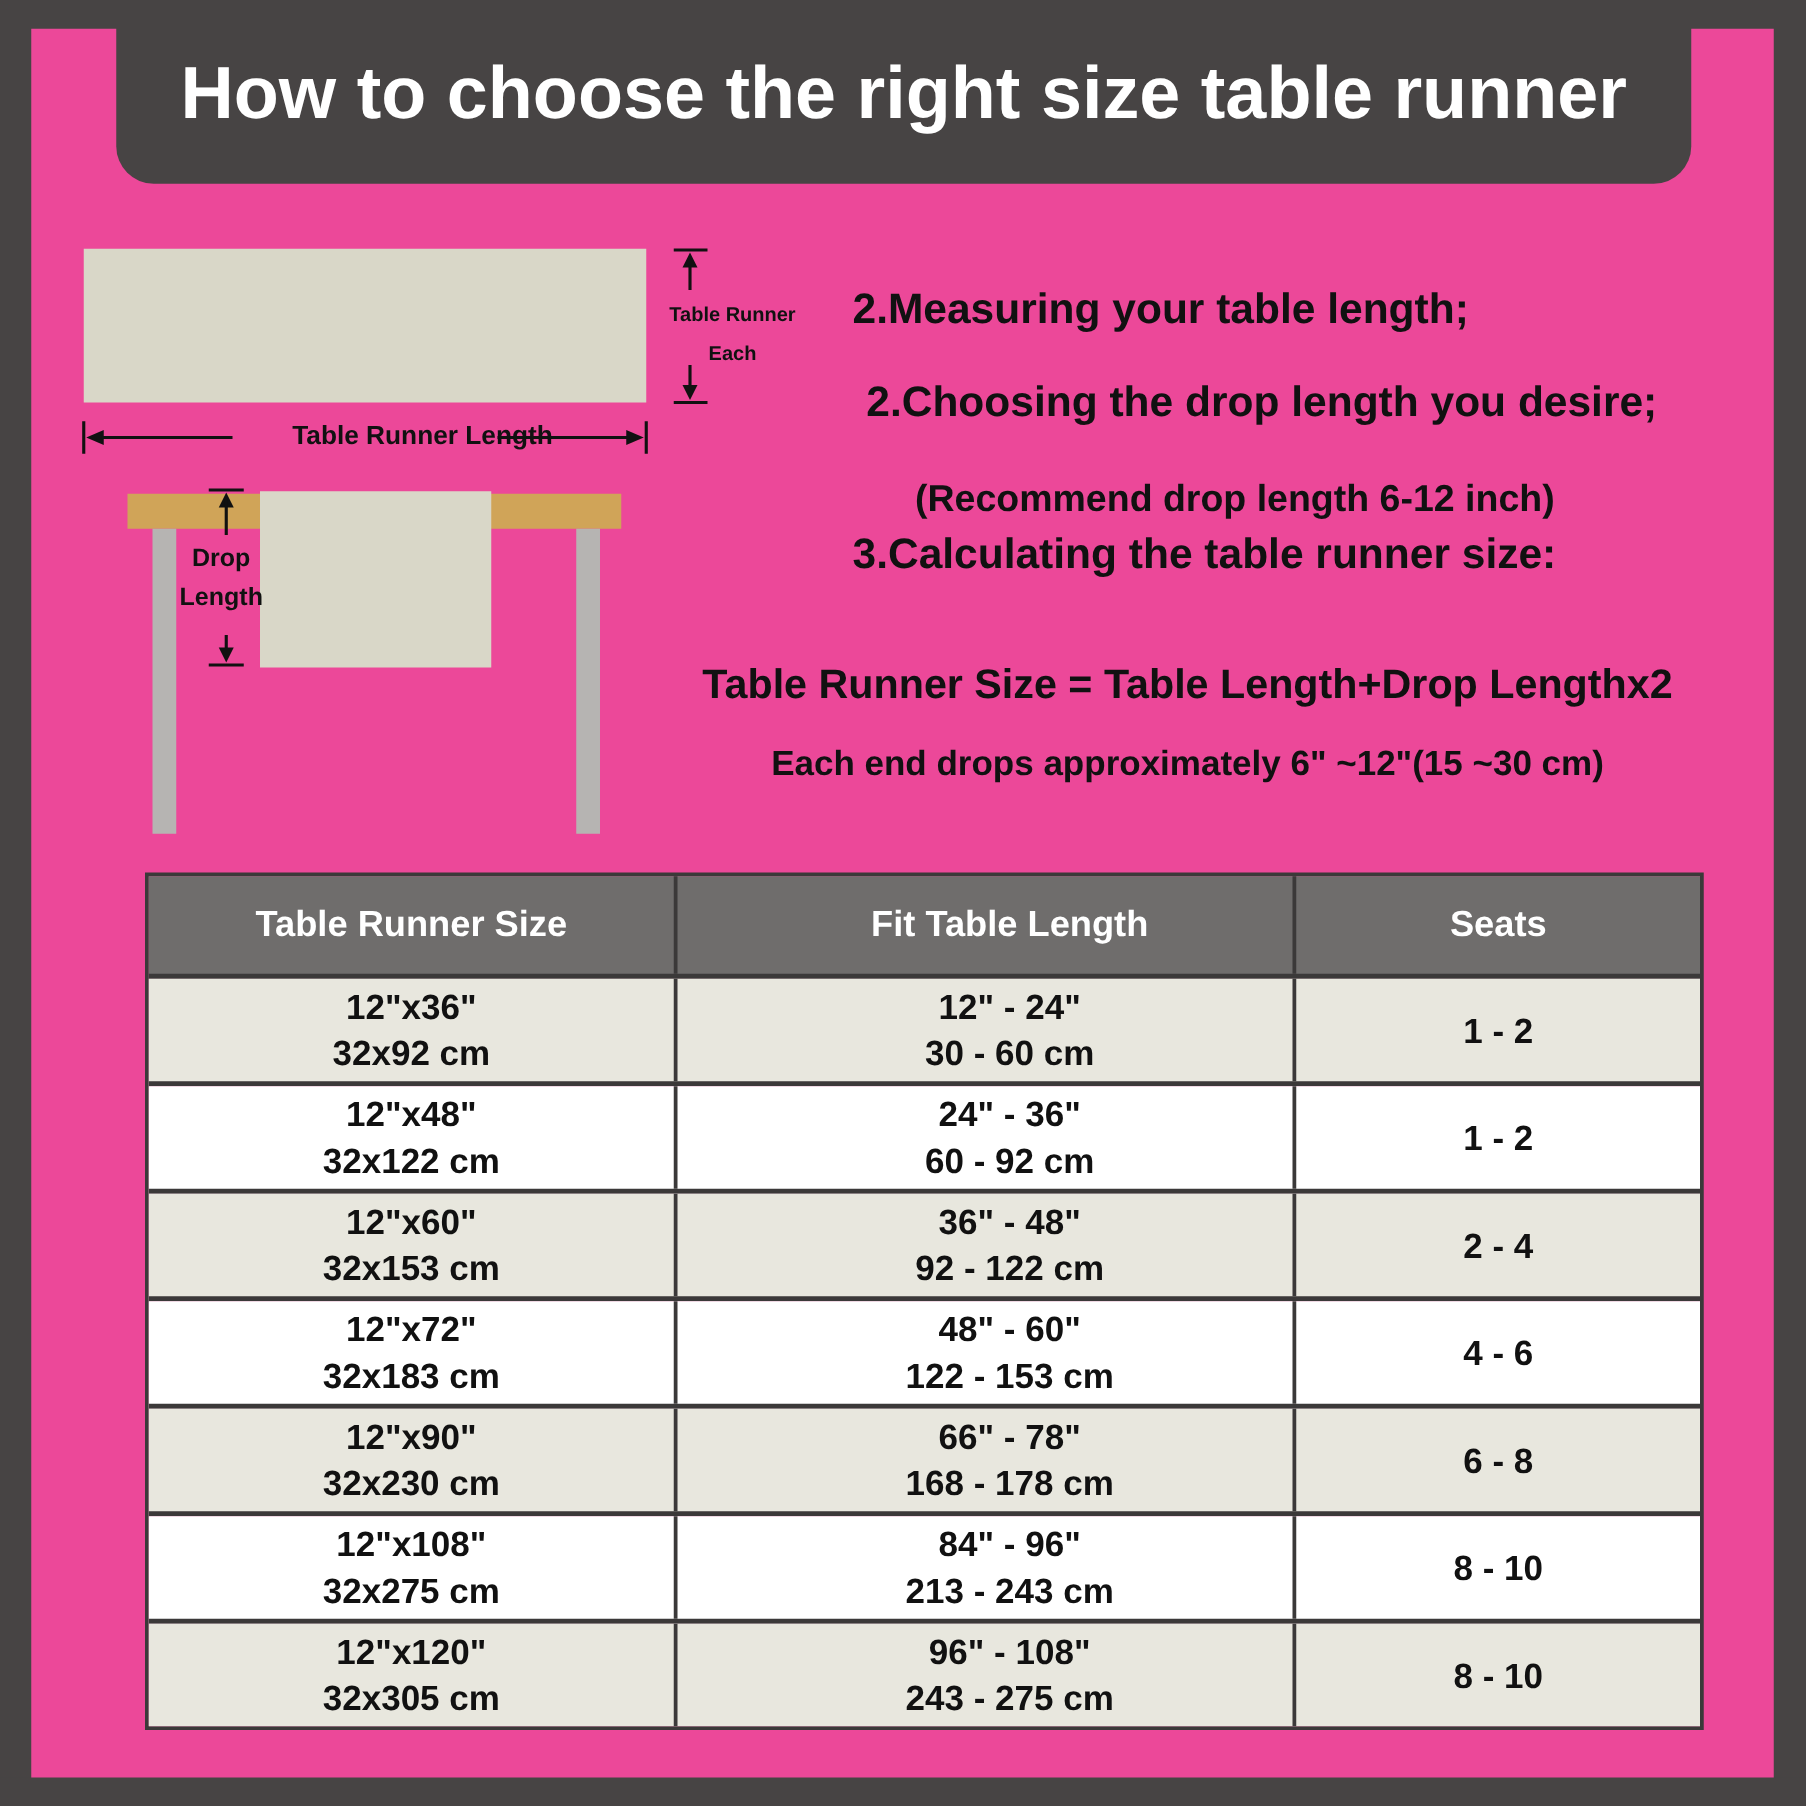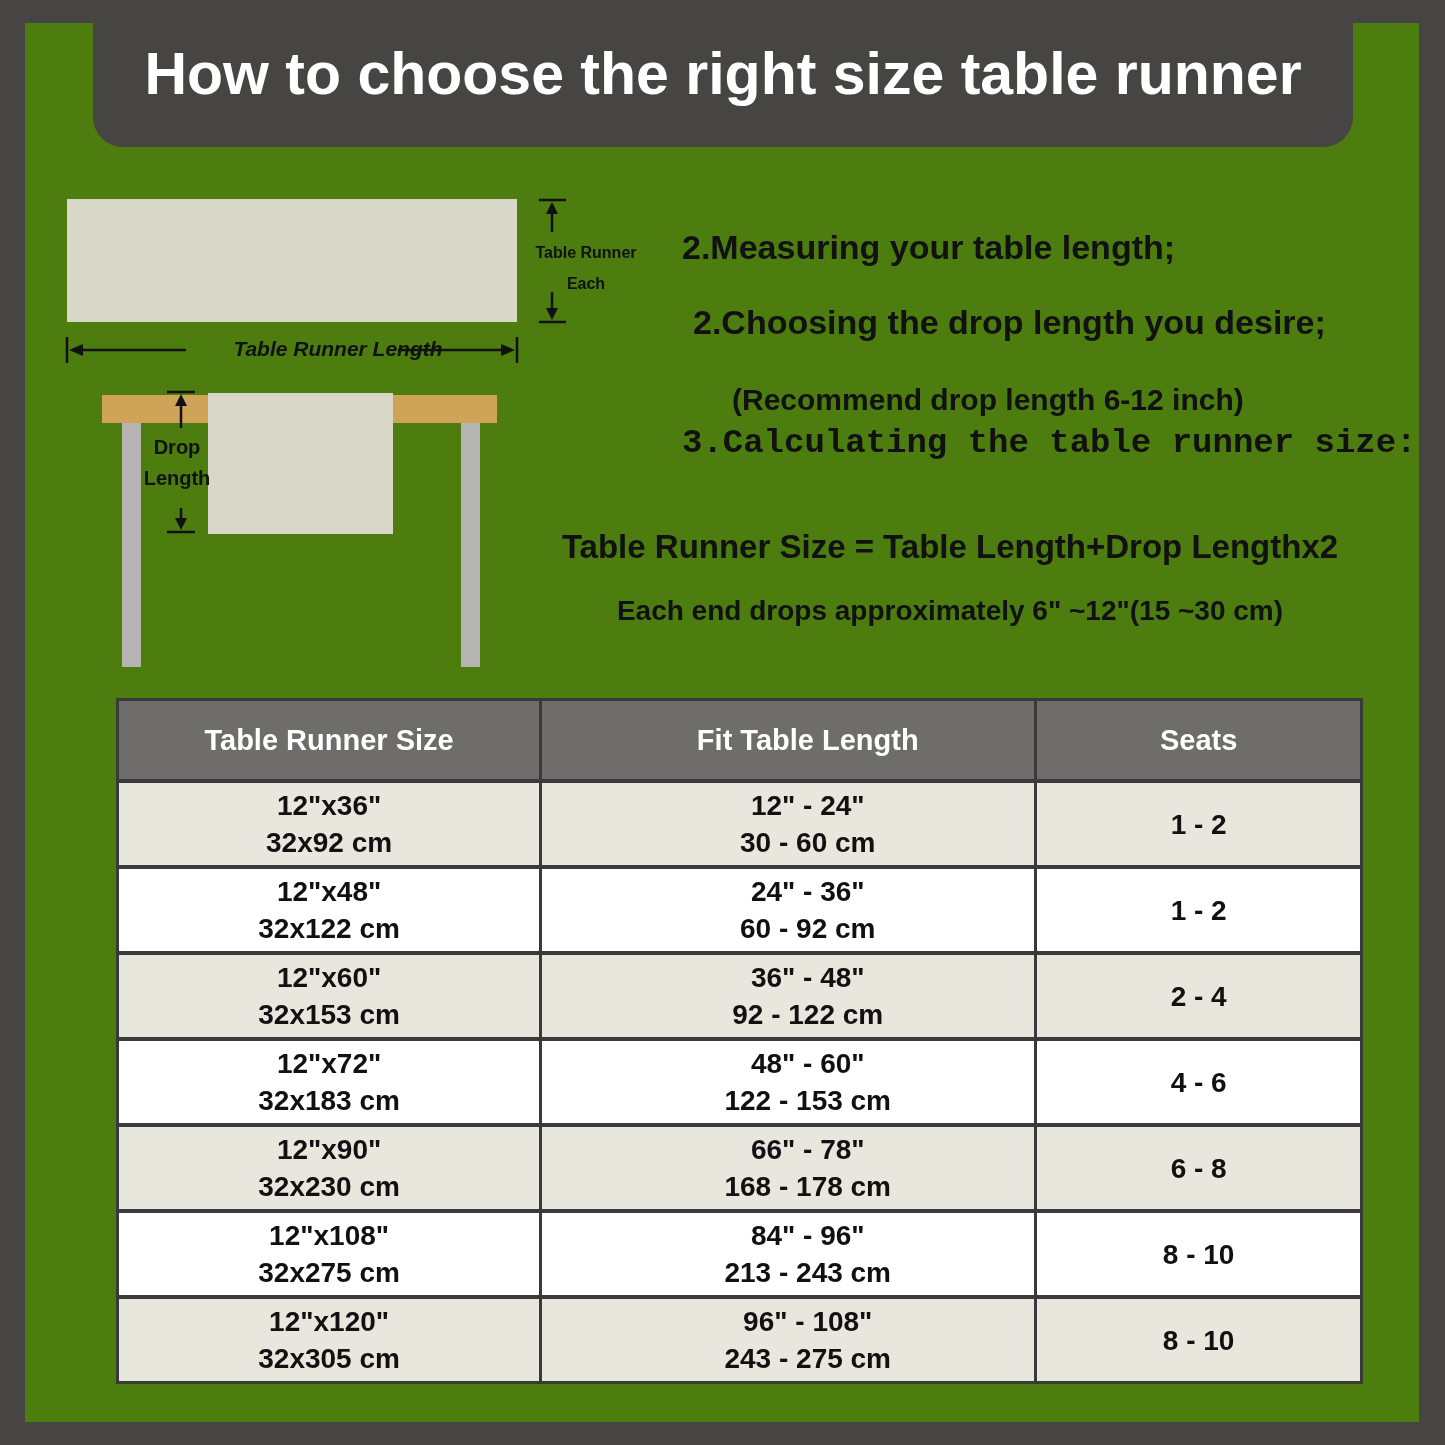--- a/index.html
+++ b/index.html
@@ -1,16 +1,16 @@
 <!DOCTYPE html>
 <html style="--frame: #474444; --header: #6f6d6c; --line: #3b3939; --rowalt: #e8e7de; --fabric: #d9d7c8; --wood: #d0a458; --leg: #b6b4b2;"><head>
 <meta charset="utf-8">
 <style>
   html,body{margin:0;padding:0;background:#fff;}
-  .page{position:relative;width:1445px;height:1445px;background:#4d7c0f;overflow:hidden;
+  .page{position:relative;width:1445px;height:1445px;background:#ec4899;overflow:hidden;
         font-family:"Liberation Sans",sans-serif;font-weight:bold;color:#111;}
   
   .frame{position:absolute;background:var(--frame,#474444);}
   .frame-top{left:0;top:0;width:1445px;height:23px;}
   .frame-left{left:0;top:0;width:25px;height:1445px;}
   .frame-right{left:1419px;top:0;width:26px;height:1445px;}
   .frame-bottom{left:0;top:1422px;width:1445px;height:23px;}
   
   .banner{position:absolute;left:93px;top:0;width:1260px;height:147px;
           background:var(--frame,#474444);border-radius:0 0 30px 30px;
@@ -20,28 +20,28 @@
   .runner-top{position:absolute;left:67px;top:199px;width:450px;height:123px;background:var(--fabric,#d9d7c8);}
   .tabletop{position:absolute;left:102px;top:395px;width:395px;height:28px;background:var(--wood,#d0a458);}
   .leg{position:absolute;top:423px;width:19px;height:244px;background:var(--leg,#b6b4b2);}
   .leg-left{left:122px;}
   .leg-right{left:461px;}
   .runner-hang{position:absolute;left:208px;top:393px;width:185px;height:141px;background:var(--fabric,#d9d7c8);}
   .diagram-svg{position:absolute;left:0;top:180px;}
   
   .lbl{position:absolute;text-align:center;color:#111;}
   .width-label{left:506px;top:237px;width:160px;font-size:16px;line-height:31px;}
-  .length-label{left:67px;top:337px;width:542px;font-size:21px;font-style:italic;}
+  .length-label{left:67px;top:337px;width:542px;font-size:21px;}
   .drop-label{left:130px;top:432px;width:94px;font-size:20px;line-height:31px;}
   
   .step{position:absolute;left:682px;font-size:34px;white-space:nowrap;}
   .step1{top:228px;}
   .step2{top:303px;margin-left:11px;}
   .step-note{position:absolute;left:732px;top:355px;font-size:30px;white-space:nowrap;margin-top:28px;}
-  .step3{top:424px;font-family:Liberation Mono, monospace;}
+  .step3{top:424px;}
   
   .formula{position:absolute;left:520px;top:528px;width:860px;text-align:center;font-size:33px;white-space:nowrap;}
   .formula-note{position:absolute;left:520px;top:595px;width:860px;text-align:center;font-size:28px;white-space:nowrap;}
   
   .size-table{position:absolute;left:116px;top:698px;width:1247px;
               border:3px solid var(--line,#3b3939);box-sizing:border-box;}
   .t-header{display:flex;height:82px;background:var(--header,#6f6d6c);
             border-bottom:4px solid var(--line,#3b3939);box-sizing:border-box;}
   .t-hcell{display:flex;align-items:center;justify-content:center;color:#fff;font-size:29px;box-sizing:border-box;}
   .t-row{display:flex;height:86px;background:#fff;border-bottom:4px solid var(--line,#3b3939);box-sizing:border-box;}

